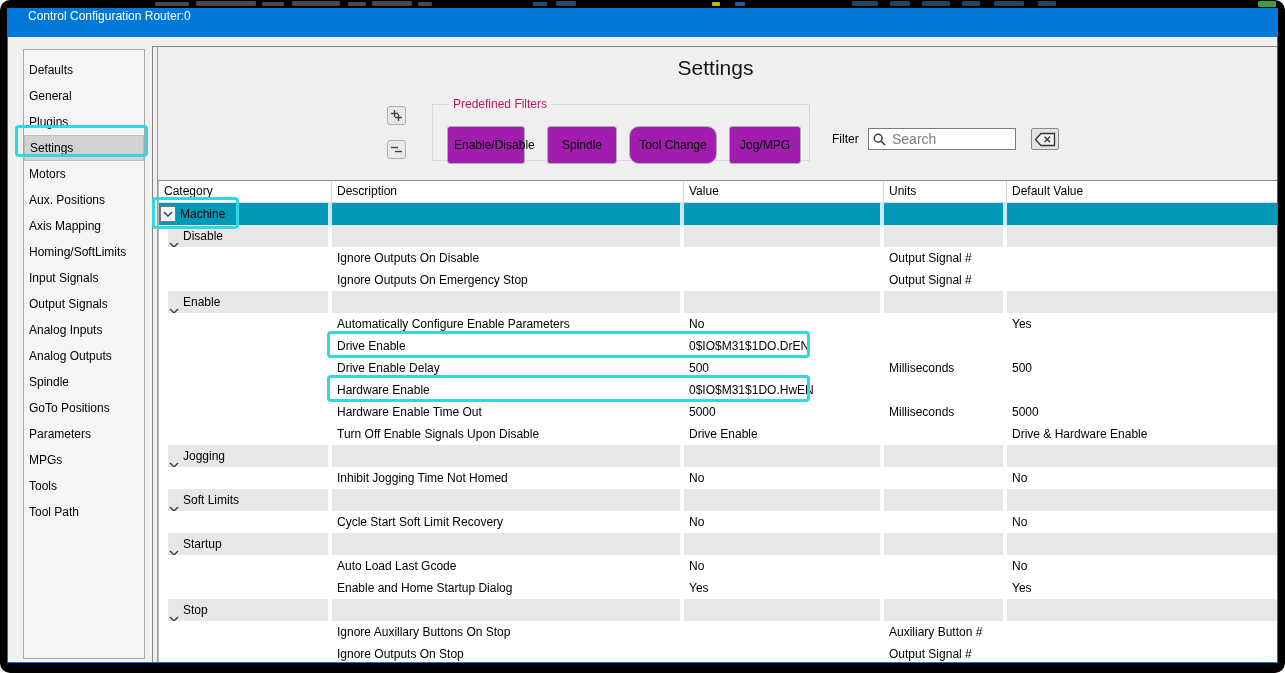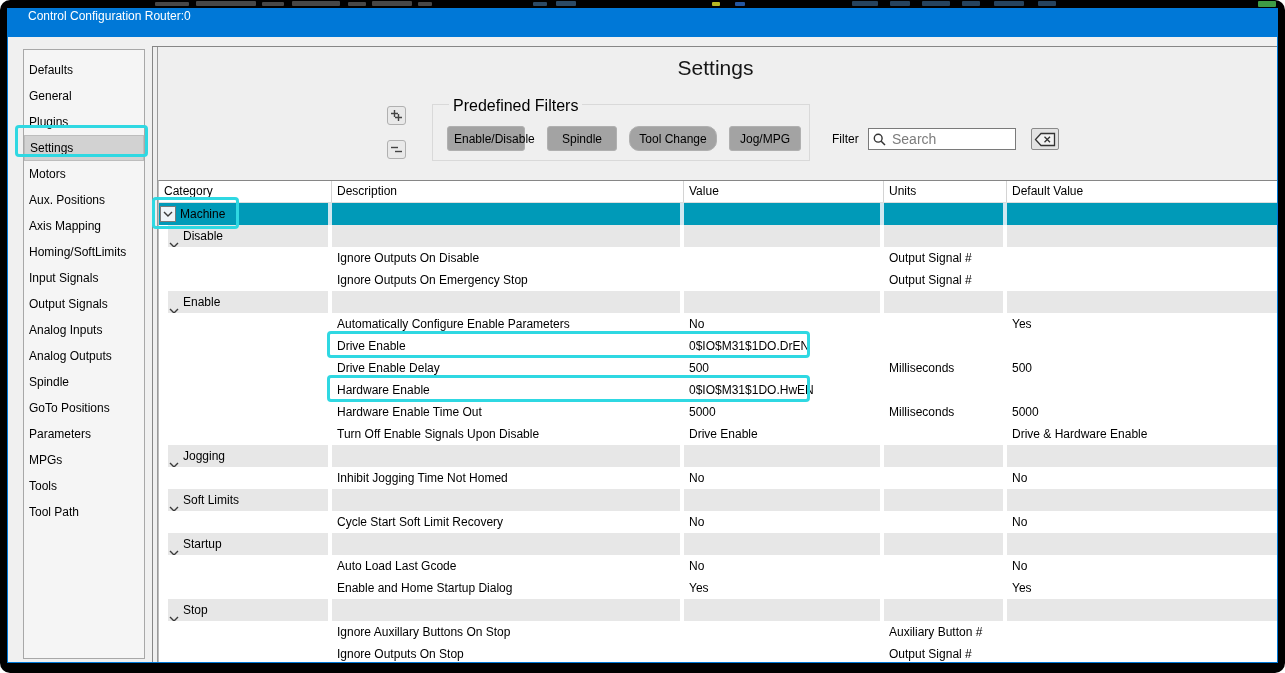--- a/index.html
+++ b/index.html
@@ -24,22 +24,22 @@
 
   
   .main-panel{position:absolute;left:144px;top:37px;right:-1px;bottom:-1px;background:#efefef;
               border-top:1px solid #868686;border-left:1px solid #868686;}
   .inner-line{position:absolute;left:4px;top:0;bottom:0;width:1px;background:#9a9a9a;}
   .panel-title{position:absolute;left:0;right:0;top:9px;text-align:center;font-size:21px;
                font-weight:500;color:#161616;}
   .tree-btn{position:absolute;width:19px;height:19px;background:#e9e9e9;border:1px solid #b0b0b0;
             border-radius:3px;display:flex;align-items:center;justify-content:center;padding:0;}
   .groupbox{position:absolute;left:279px;top:57px;width:378px;height:57px;border:1px solid #d9d9d9;}
-  .groupbox-label{position:absolute;left:16px;top:-8px;background:#efefef;padding:0 4px;font-size:16px;color:#000000;}
-  .gb-btn{position:absolute;top:21px;height:25px;background:#a3a3a3;border:1px solid #b0b0b0;
+  .groupbox-label{position:absolute;left:16px;top:-8px;background:#efefef;padding:0 4px;font-size:12px;color:#be185d;}
+  .gb-btn{position:absolute;top:21px;height:38px;background:#a21caf;border:1px solid #b0b0b0;
           border-radius:3px;font-size:12px;color:#000;font-family:inherit;}
   .filter-label{position:absolute;left:679px;top:85px;font-size:12px;color:#000;}
   .search-wrap{position:absolute;left:715px;top:81px;width:148px;height:22px;background:#fff;
                border:1px solid #7a7a7a;display:flex;align-items:center;padding-left:4px;}
   .search-wrap input{border:none;outline:none;flex:1;font-size:14px;font-family:inherit;min-width:0;
                      background:transparent;color:#000;margin-left:4px;}
   .search-wrap input::placeholder{color:#7c7c7c;}
   .clear-btn{position:absolute;left:878px;top:81px;width:28px;height:22px;background:#e3e3e3;
              border:1px solid #8a8a8a;border-radius:2px;display:flex;align-items:center;justify-content:center;padding:0;}
 

